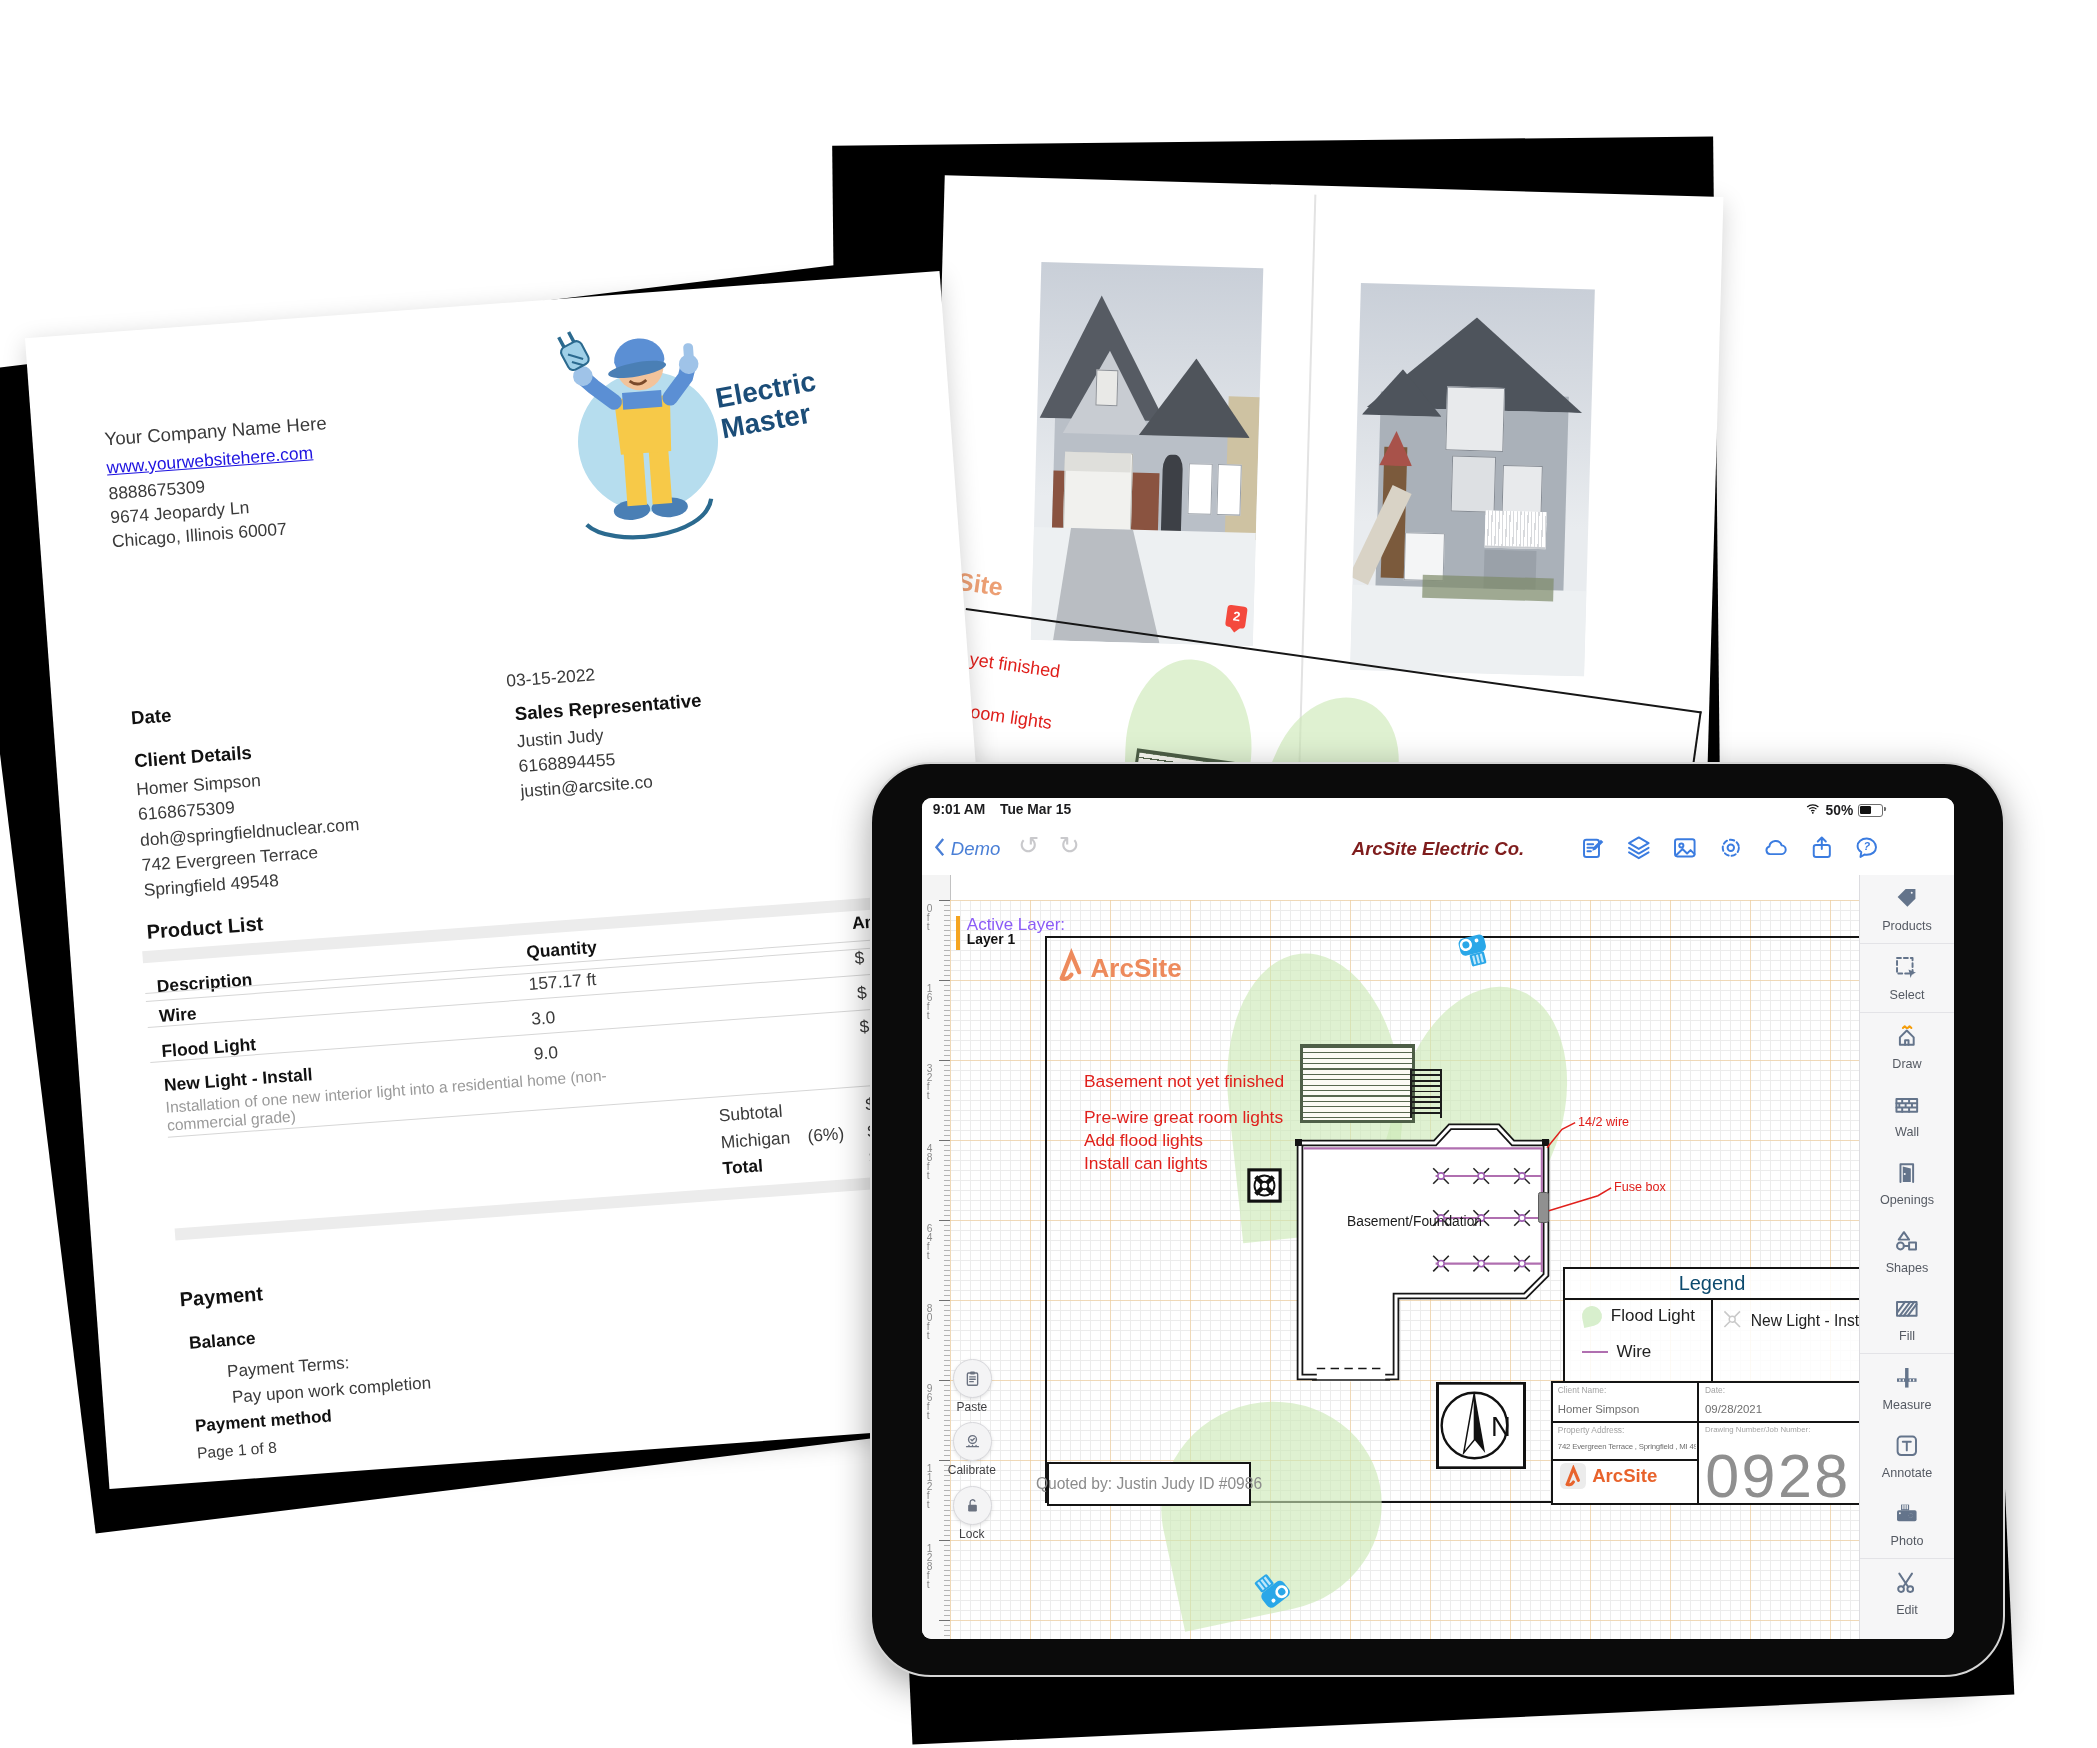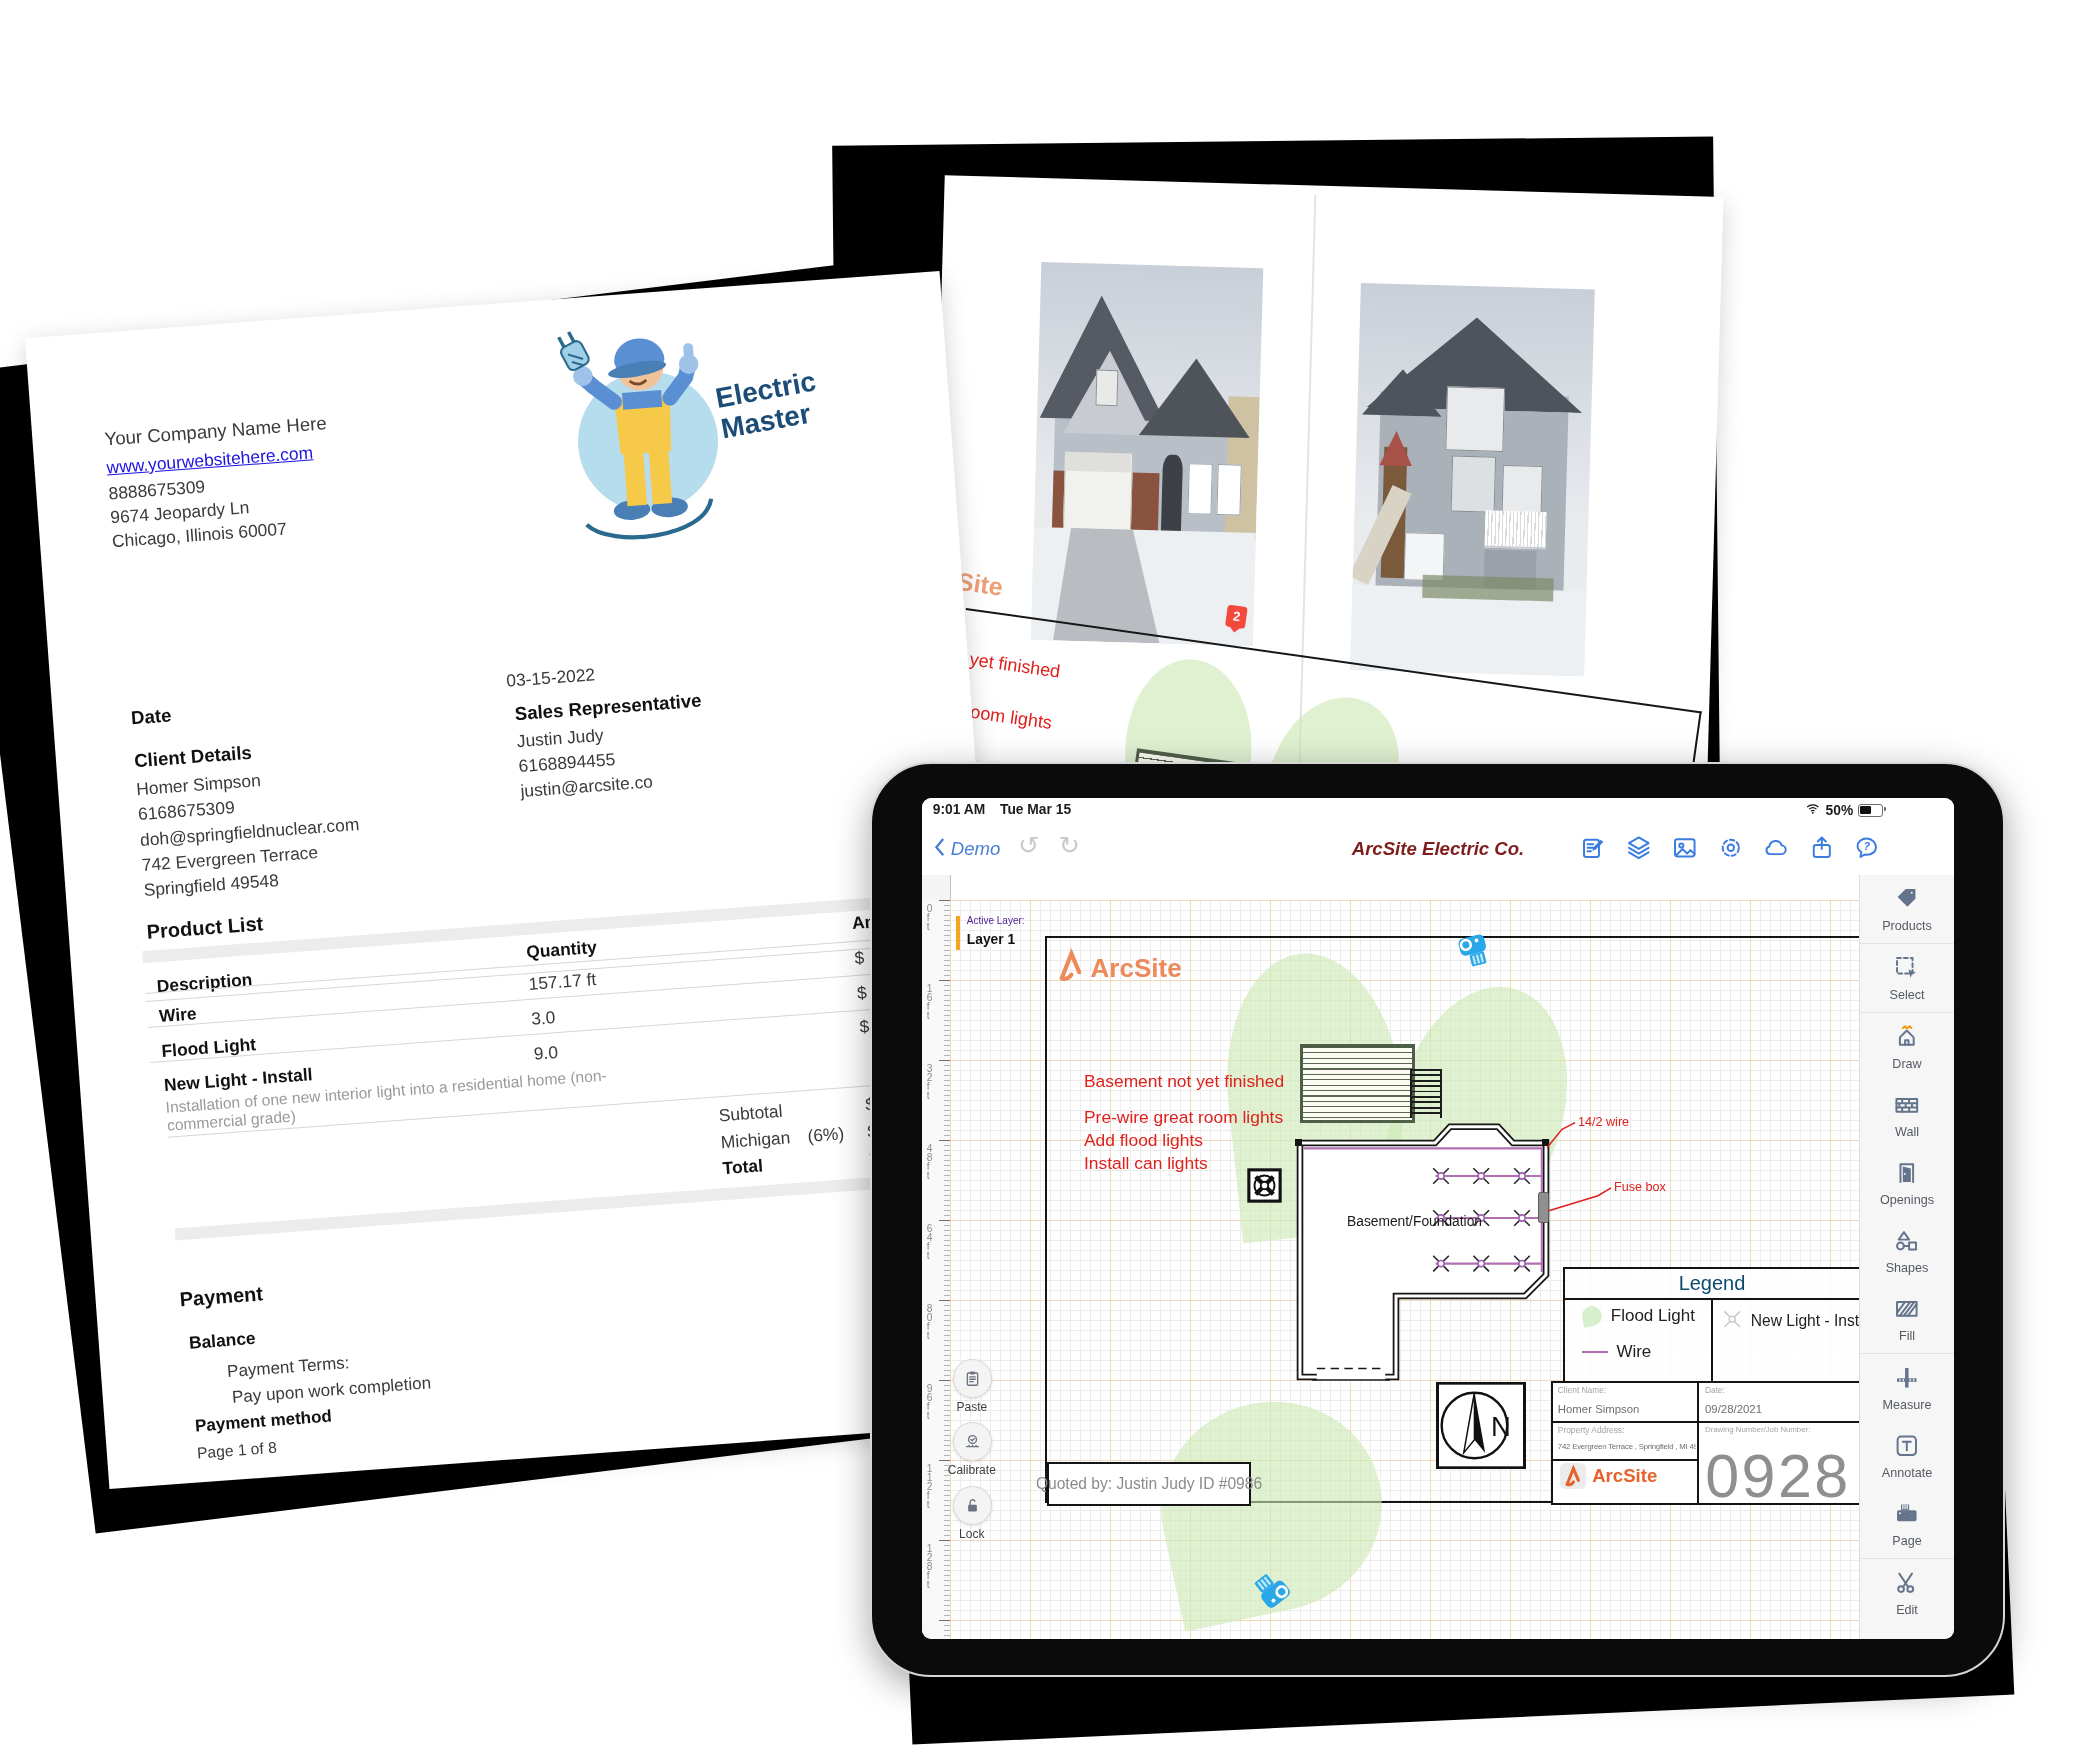--- a/index.html
+++ b/index.html
@@ -363,21 +363,21 @@
 2
 8
 f
 t</div>
         </div>
 
       <div class="canvas"></div>
 
       <div class="layerchip">
         <div class="layerbar"></div>
-        <div class="abs" style="left:10.8px;top:0;font-size:10px;color:#4c1d95;white-space:nowrap;">Active Layer:</div>
+        <div class="abs" style="left:10.8px;top:0;font-size:17px;color:#8b5cf6;white-space:nowrap;">Active Layer:</div>
         <div class="abs" style="left:10.8px;top:17px;font-size:13.8px;font-weight:bold;color:#111;white-space:nowrap;">Layer 1</div>
       </div>
 
       <div class="frame"></div>
 
       <div class="petal" style="left:306px;top:155px;width:174px;height:282px;transform:rotate(-6deg);"></div>
       <div class="petal" style="left:476px;top:186px;width:165px;height:252px;transform:rotate(16deg);"></div>
       <div class="petal" style="left:239px;top:604px;width:221px;height:209px;transform:rotate(-12deg);"></div>
 
       <div class="drawlogo">
@@ -649,21 +649,21 @@
           </div>
           <div class="tool">
             <div><svg viewBox="0 0 24 24" fill="none" stroke="#64748b" stroke-width="1.7" stroke-linejoin="round" stroke-linecap="round">
                 <rect x="3.5" y="9" width="17" height="9.5" rx="1.5" fill="#64748b" stroke="none"></rect>
                 <circle cx="15.5" cy="13.5" r="2.7" fill="#f6f6f7"></circle>
                 <circle cx="15.5" cy="13.5" r="1.2" fill="#64748b"></circle>
                 <rect x="7" y="4" width="7" height="5" fill="#64748b" stroke="none"></rect>
                 <path d="M8.6 4.6v3M10.5 4.6v3M12.4 4.6v3" stroke="#f6f6f7" stroke-width="1.1"></path>
                 <circle cx="6" cy="11.5" r=".8" fill="#f6f6f7" stroke="none"></circle>
               </svg></div>
-            <div class="toollab">Page</div>
+            <div class="toollab">Photo</div>
           </div>
           <div class="tool hair">
             <div><svg viewBox="0 0 24 24" fill="none" stroke="#64748b" stroke-width="1.7" stroke-linejoin="round" stroke-linecap="round">
                 <circle cx="7" cy="17.5" r="2.5"></circle>
                 <circle cx="15" cy="17.5" r="2.5"></circle>
                 <path d="M8.8 15.6 16.5 4M13.2 15.6 5.5 4"></path>
               </svg></div>
             <div class="toollab">Edit</div>
           </div>
         </div>

